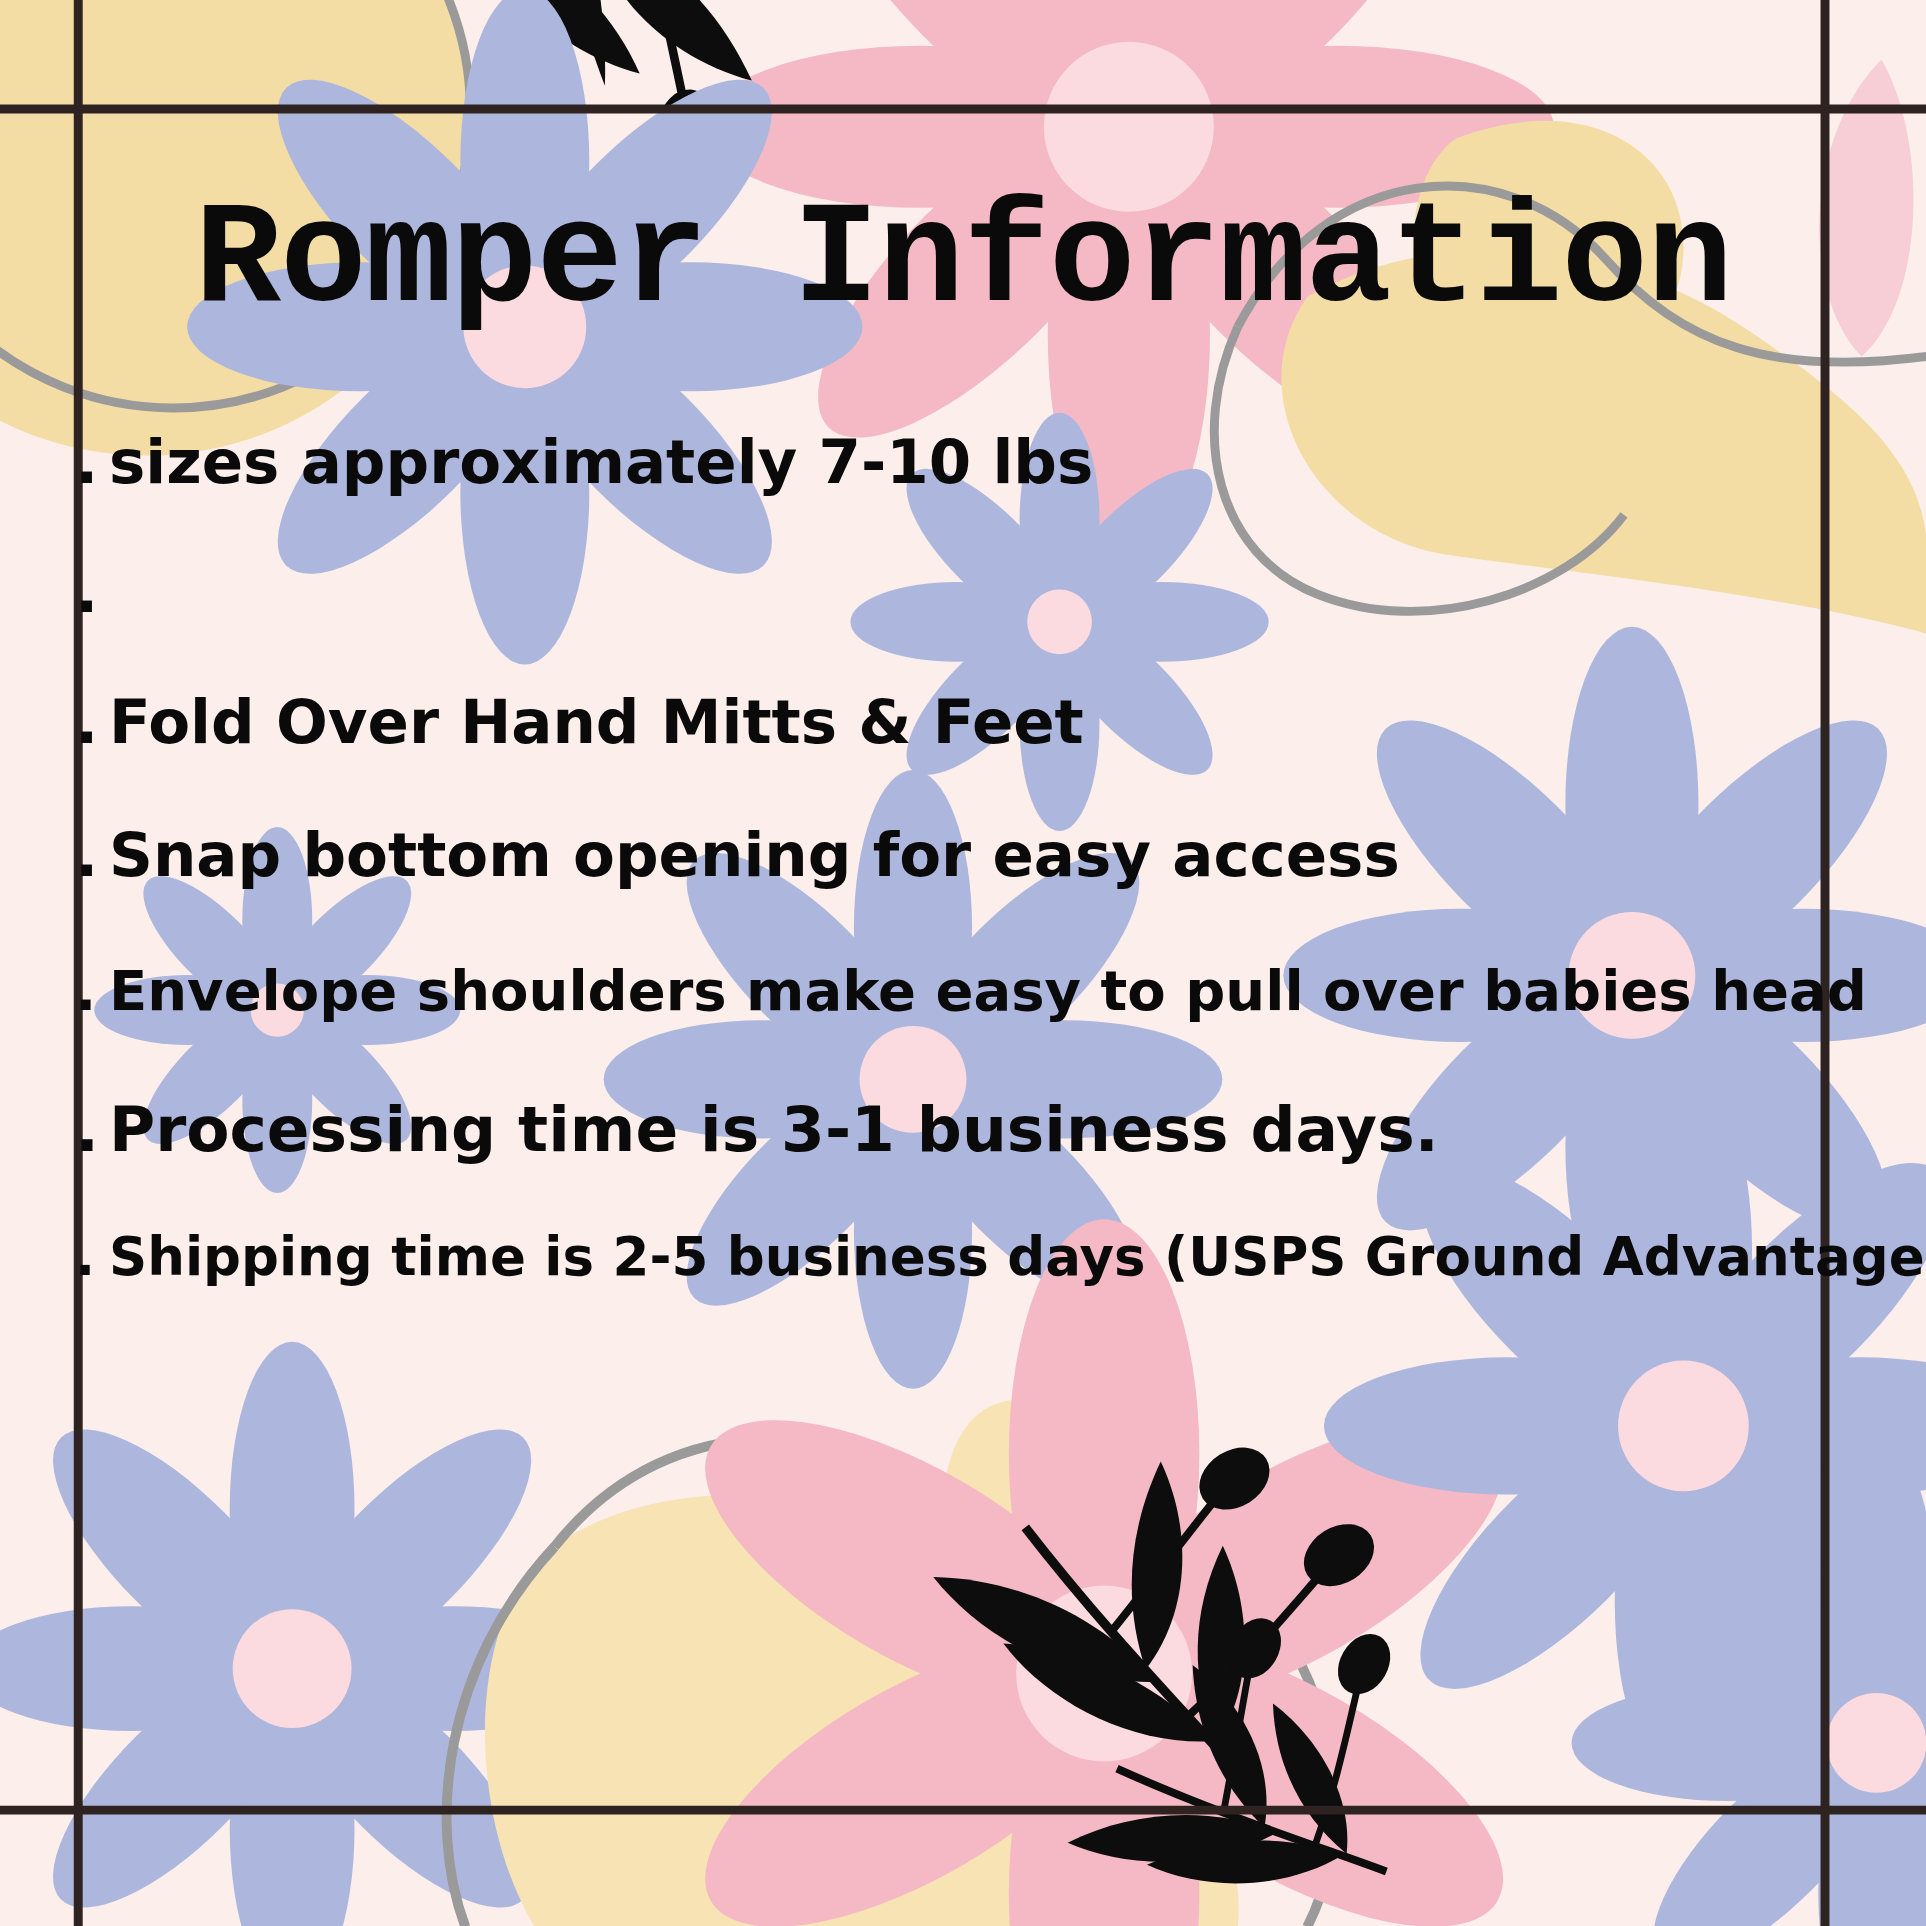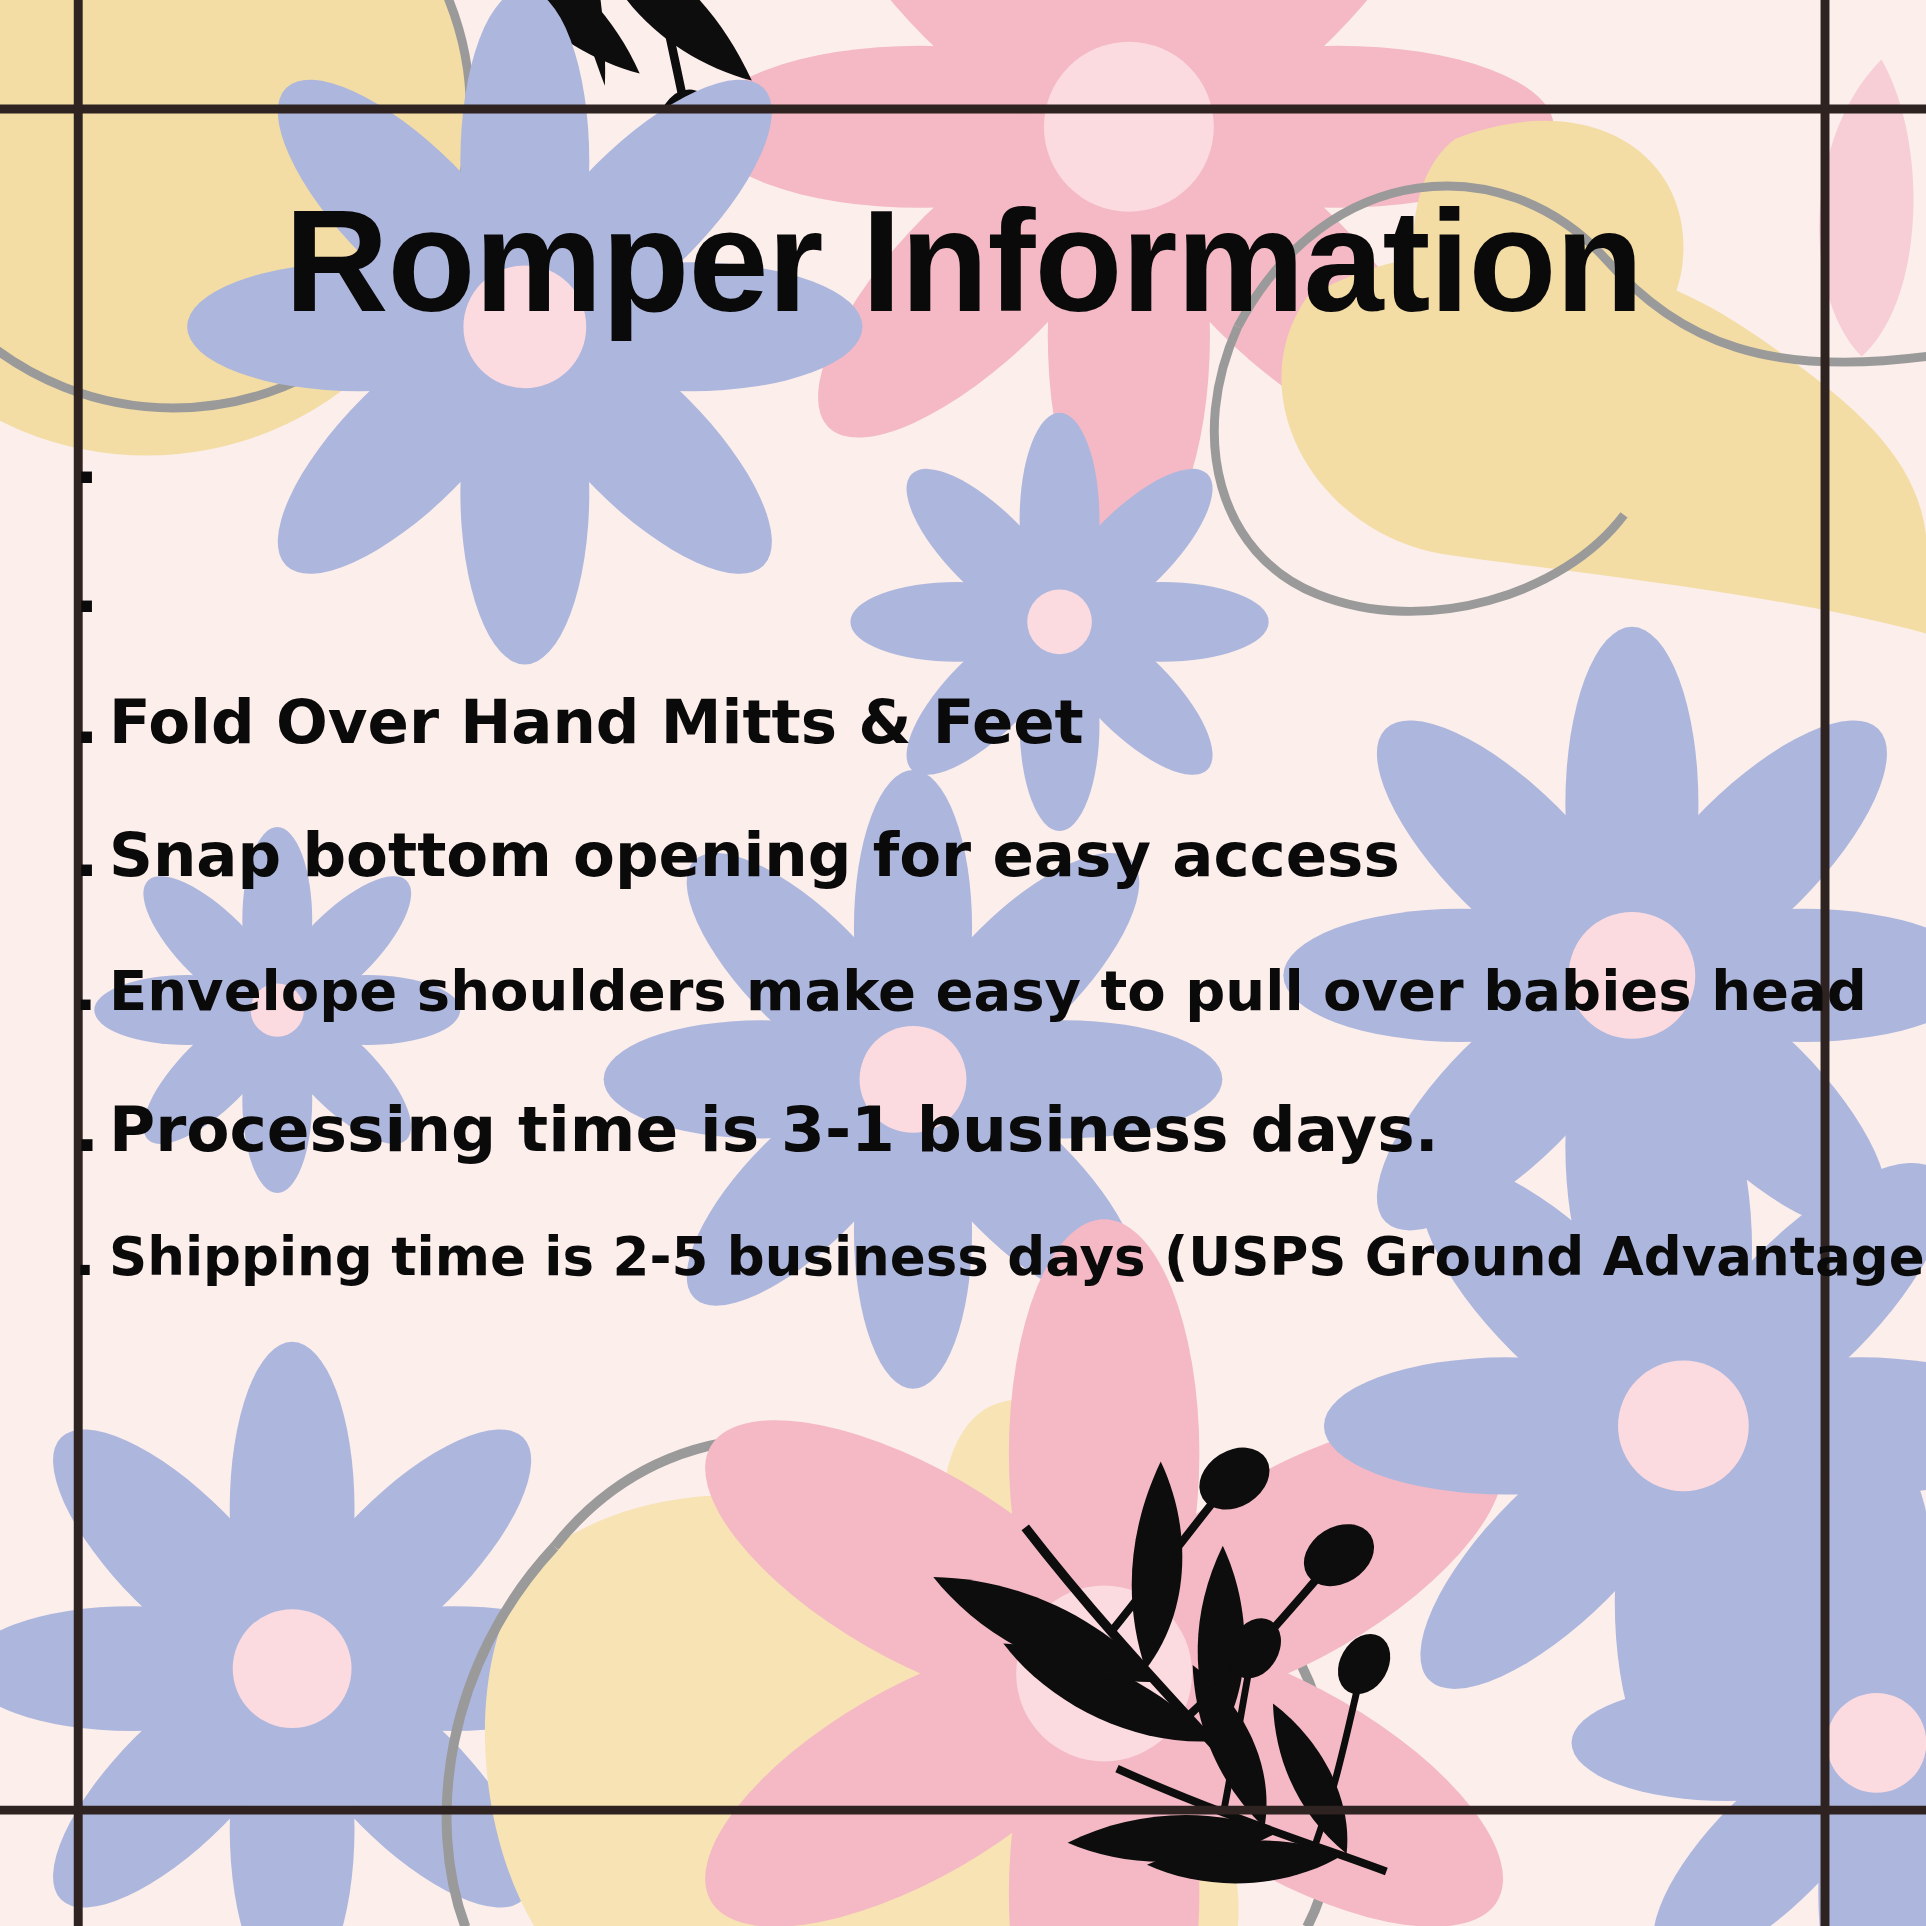--- a/index.html
+++ b/index.html
@@ -28,21 +28,21 @@
     position: absolute;
     inset: 0;
     z-index: 5;
   }
   #title {
     position: absolute;
     top: 190px;
     left: 0;
     width: 1927px;
     text-align: center;
-    font-family: Liberation Sans, sans-serif;
+    font-family: Liberation Mono, monospace;
     font-weight: 700;
     font-size: 144px;
     line-height: 1.0;
     letter-spacing: -1px;
     color: #0a0a0a;
     white-space: nowrap;
   }
   #bullets {
     position: absolute;
     top: 426px;
@@ -216,20 +216,21 @@
   </svg>
 
   <div id="content">
 
     <div id="title">Romper Information</div>
 
     <div id="bullets">
 
       <div class="bullet b0">
         <span class="dot">.</span>
+        <span class="txt">sizes approximately 7-10 lbs</span>
       </div>
 
       <div class="bullet b1">
         <span class="dot">.</span>
       </div>
 
       <div class="bullet b2">
         <span class="dot">.</span>
         <span class="txt">Fold Over Hand Mitts  &amp;  Feet</span>
       </div>

